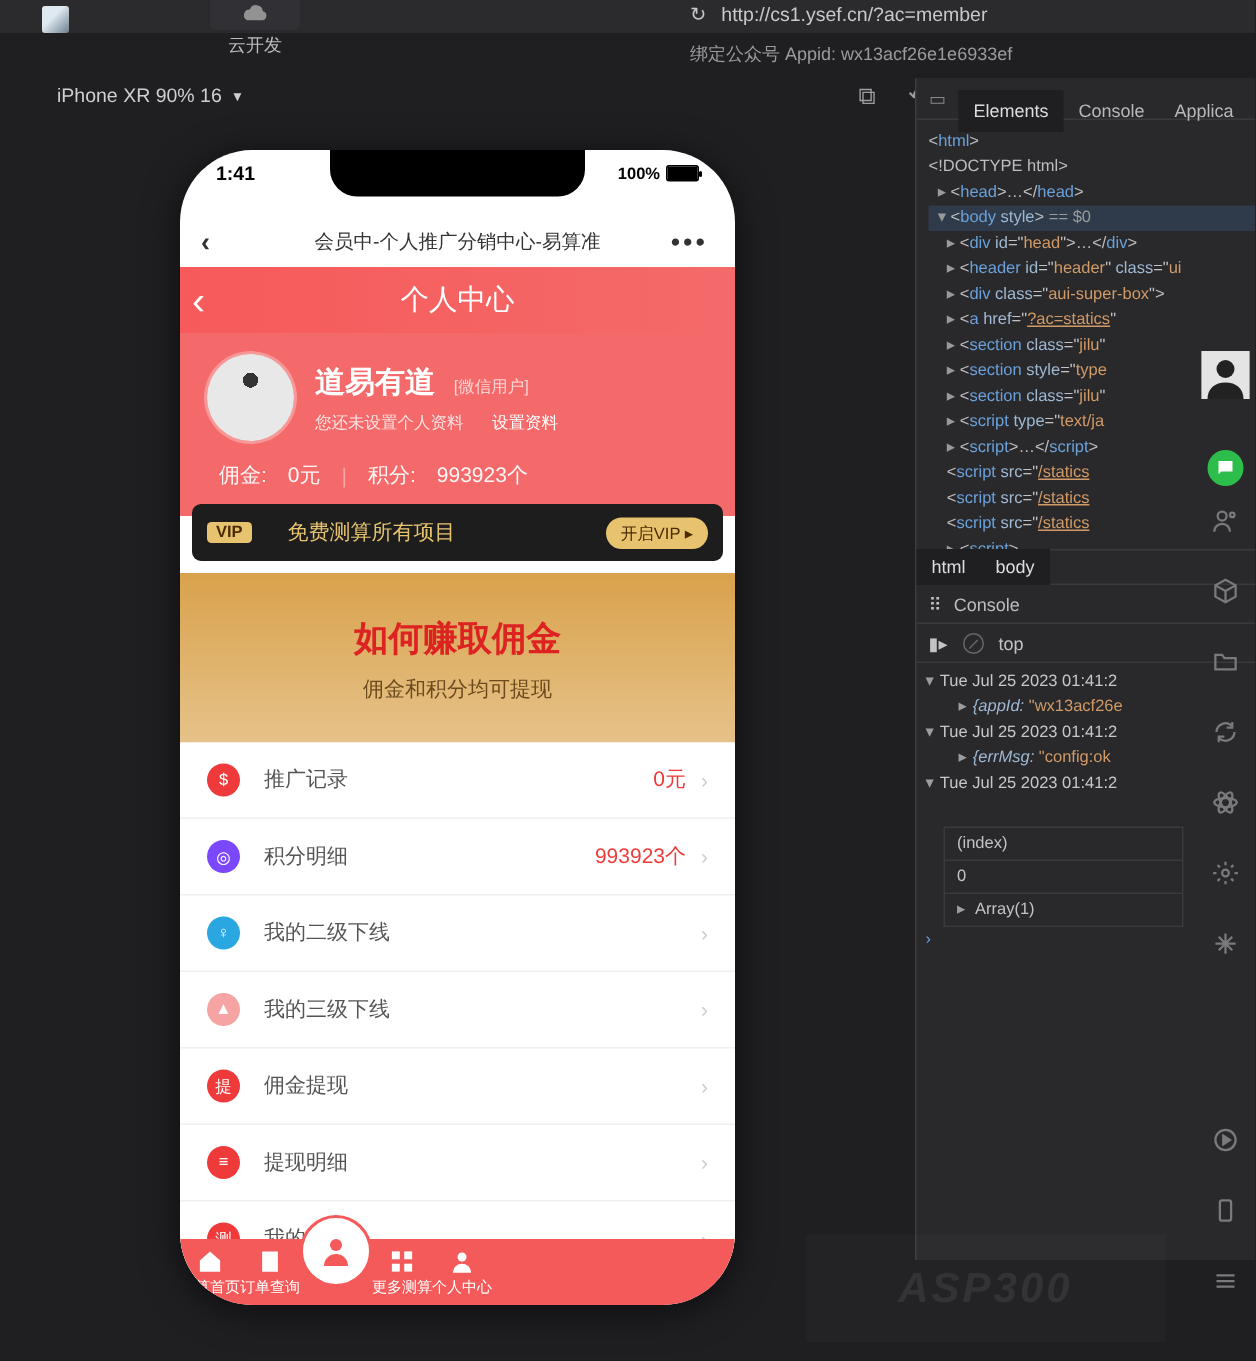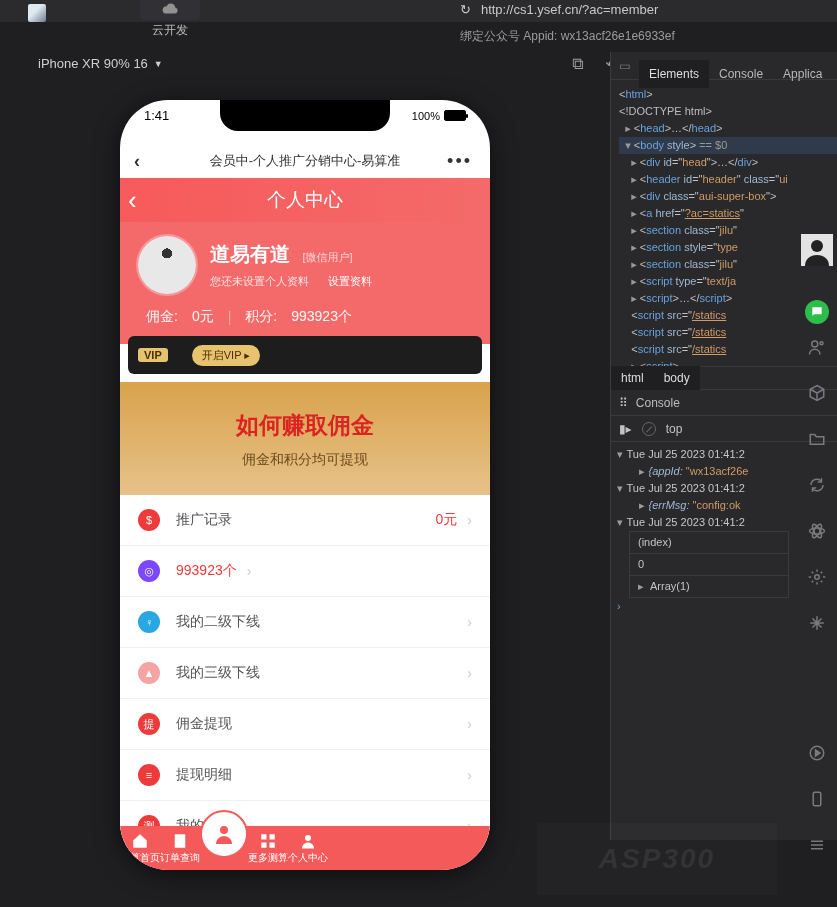--- a/index.html
+++ b/index.html
@@ -36,33 +36,33 @@
   .dt-console-hdr .lbl{color:#bdbdbf}
   .dt-sub{display:flex; align-items:center; height:26px; padding:0 8px; gap:10px; border-bottom:1px solid #3a3a3d;}
   .dt-sub .block{width:14px;height:14px;border:1px solid #666;border-radius:50%; position:relative}
   .dt-sub .block:after{content:"";position:absolute;left:2px;top:6px;width:8px;border-top:1px solid #666;transform:rotate(-45deg)}
   .dt-console{padding:4px 6px; font-family:Menlo, Consolas, monospace; font-size:11px; line-height:17px}
   .dt-console .ts{color:#c7c7c9}
   .dt-console .caret{color:#9d9da0; margin-right:4px}
   .dt-console .kv{padding-left:22px}
   .k-key{color:#9fb8d2; font-style:italic}
   .k-str{color:#d19a66}
-  .tbl{margin:0 0 0 12px; border:1px solid #3a3a3d; width:160px}
+  .tbl{margin:20px 0 0 12px; border:1px solid #3a3a3d; width:160px}
   .tbl div{padding:2px 8px; border-bottom:1px solid #3a3a3d}
   .tbl div:last-child{border-bottom:none}
   .rail-avatar{position:absolute; right:4px; top:234px; width:32px; height:32px; background:#e4e4e4; }
   .rail-avatar svg{width:32px;height:32px}
   .rail-chat{position:absolute; right:8px; top:300px; width:24px; height:24px; background:#2dbd4b; border-radius:50%; display:flex;align-items:center;justify-content:center; z-index:3}
   .right-rail-lower{position:absolute; right:0; top:338px; width:40px; display:flex; flex-direction:column; align-items:center; gap:24px}
   .right-rail-lower .ic{color:#7a7a7e}
 
   
   .phone { position:absolute; left:120px; top:100px; width:370px; height:770px; background:#fff; border-radius:48px; box-shadow:0 4px 25px rgba(0,0,0,.6); overflow:hidden; }
   .notch{position:absolute; left:50%; top:0; transform:translateX(-50%); width:170px; height:31px; background:#000; border-bottom-left-radius:18px; border-bottom-right-radius:18px; z-index:5}
-  .statusbar{position:absolute; top:8px; left:0; width:100%; display:flex; justify-content:space-between; padding:0 24px; font-size:13px; font-weight:400; color:#000; z-index:4}
+  .statusbar{position:absolute; top:8px; left:0; width:100%; display:flex; justify-content:space-between; padding:0 24px; font-size:13px; font-weight:700; color:#000; z-index:4}
   .statusbar .right{display:flex; align-items:center; gap:4px; font-size:11px}
   .batter{width:22px;height:11px;border:1px solid #000;border-radius:2px;position:relative}
   .batter:after{content:"";position:absolute;right:-3px;top:3px;width:2px;height:4px;background:#000;border-radius:1px}
   .batter i{display:block;width:100%;height:100%;background:#000}
 
   .mini-hdr{position:absolute; top:44px; left:0; width:100%; height:34px; display:flex; align-items:center; justify-content:center; font-size:13px; color:#333}
   .mini-hdr .back{position:absolute;left:14px; font-size:18px; font-weight:700}
   .mini-hdr .dots{position:absolute; right:18px; font-size:18px; letter-spacing:2px}
 
   .app{position:absolute; top:78px; left:0; right:0; bottom:0; overflow:hidden}
@@ -270,35 +270,37 @@
       <div class="stats">
         <span>佣金:</span>
         <span>0元</span>
         <span class="sep">|</span>
         <span>积分:</span>
         <span>993923个</span>
       </div>
     </div>
     <div class="vip-bar">
       <span class="vip-badge">VIP</span>
+      <span class="vip-text">免费测算所有项目</span>
       <span class="vip-btn">开启VIP ▸</span>
     </div>
     <div class="earn">
       <h2>如何赚取佣金</h2>
       <p>佣金和积分均可提现</p>
     </div>
     <div class="list" id="menu-list">
         <div class="li">
           <span class="ic" style="background:#ee3a3a;font-size:11px">$</span>
     <span class="lbl">推广记录</span>
     <span class="val">0元</span>
     <span class="chev">›</span>
         </div>
         <div class="li">
           <span class="ic" style="background:#7b48ff;font-size:11px">◎</span>
+    <span class="lbl">积分明细</span>
     <span class="val">993923个</span>
     <span class="chev">›</span>
         </div>
         <div class="li">
           <span class="ic" style="background:#2aa6e0;font-size:11px">♀</span>
     <span class="lbl">我的二级下线</span>
     <span class="val"></span>
     <span class="chev">›</span>
         </div>
         <div class="li">

